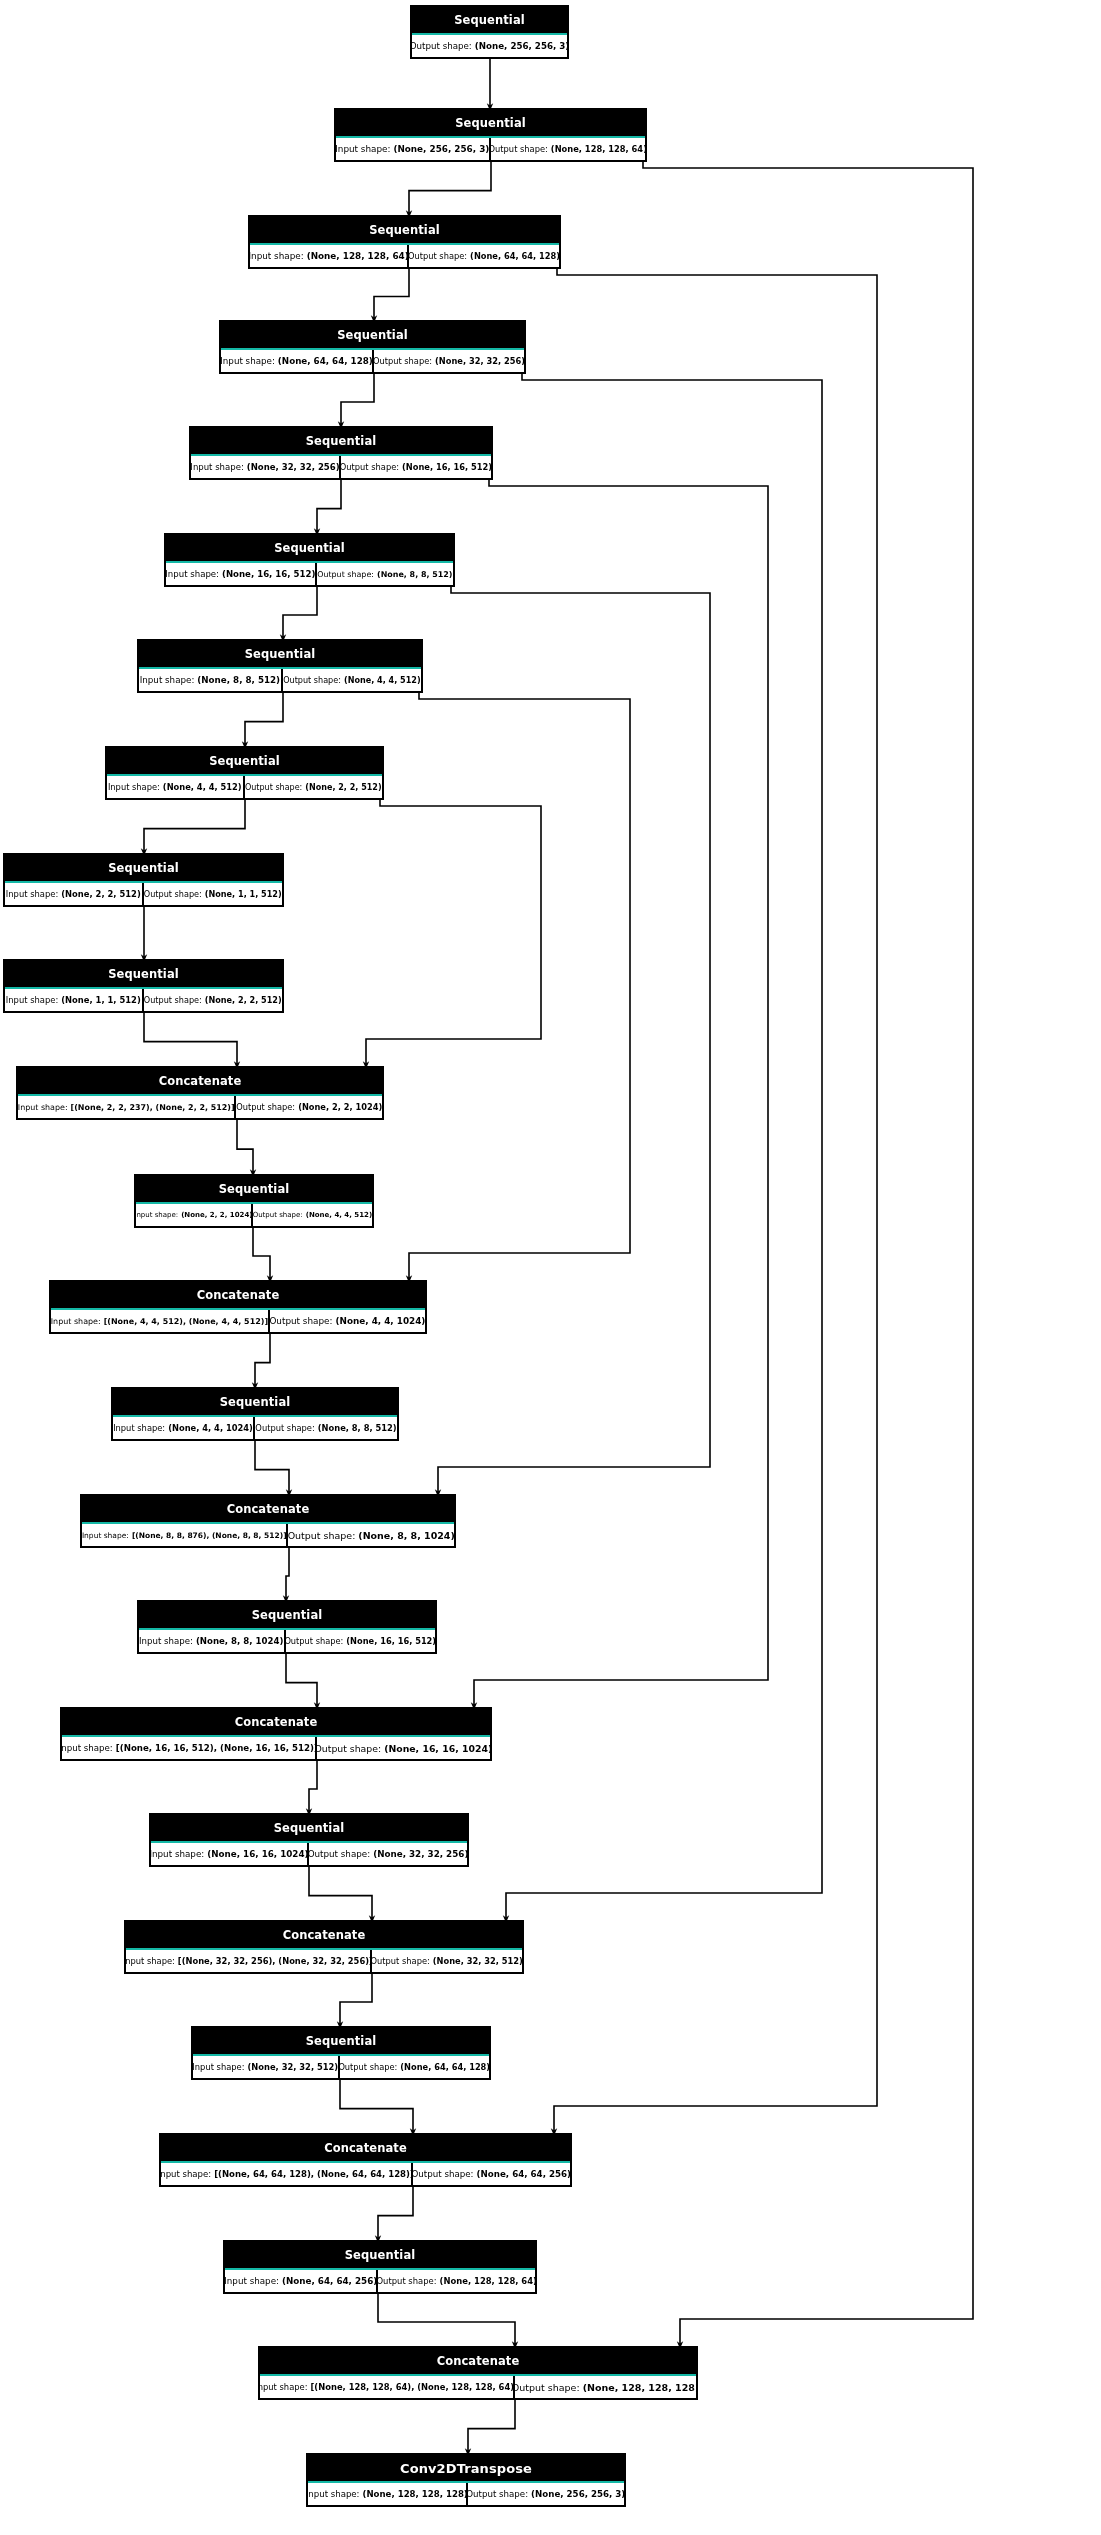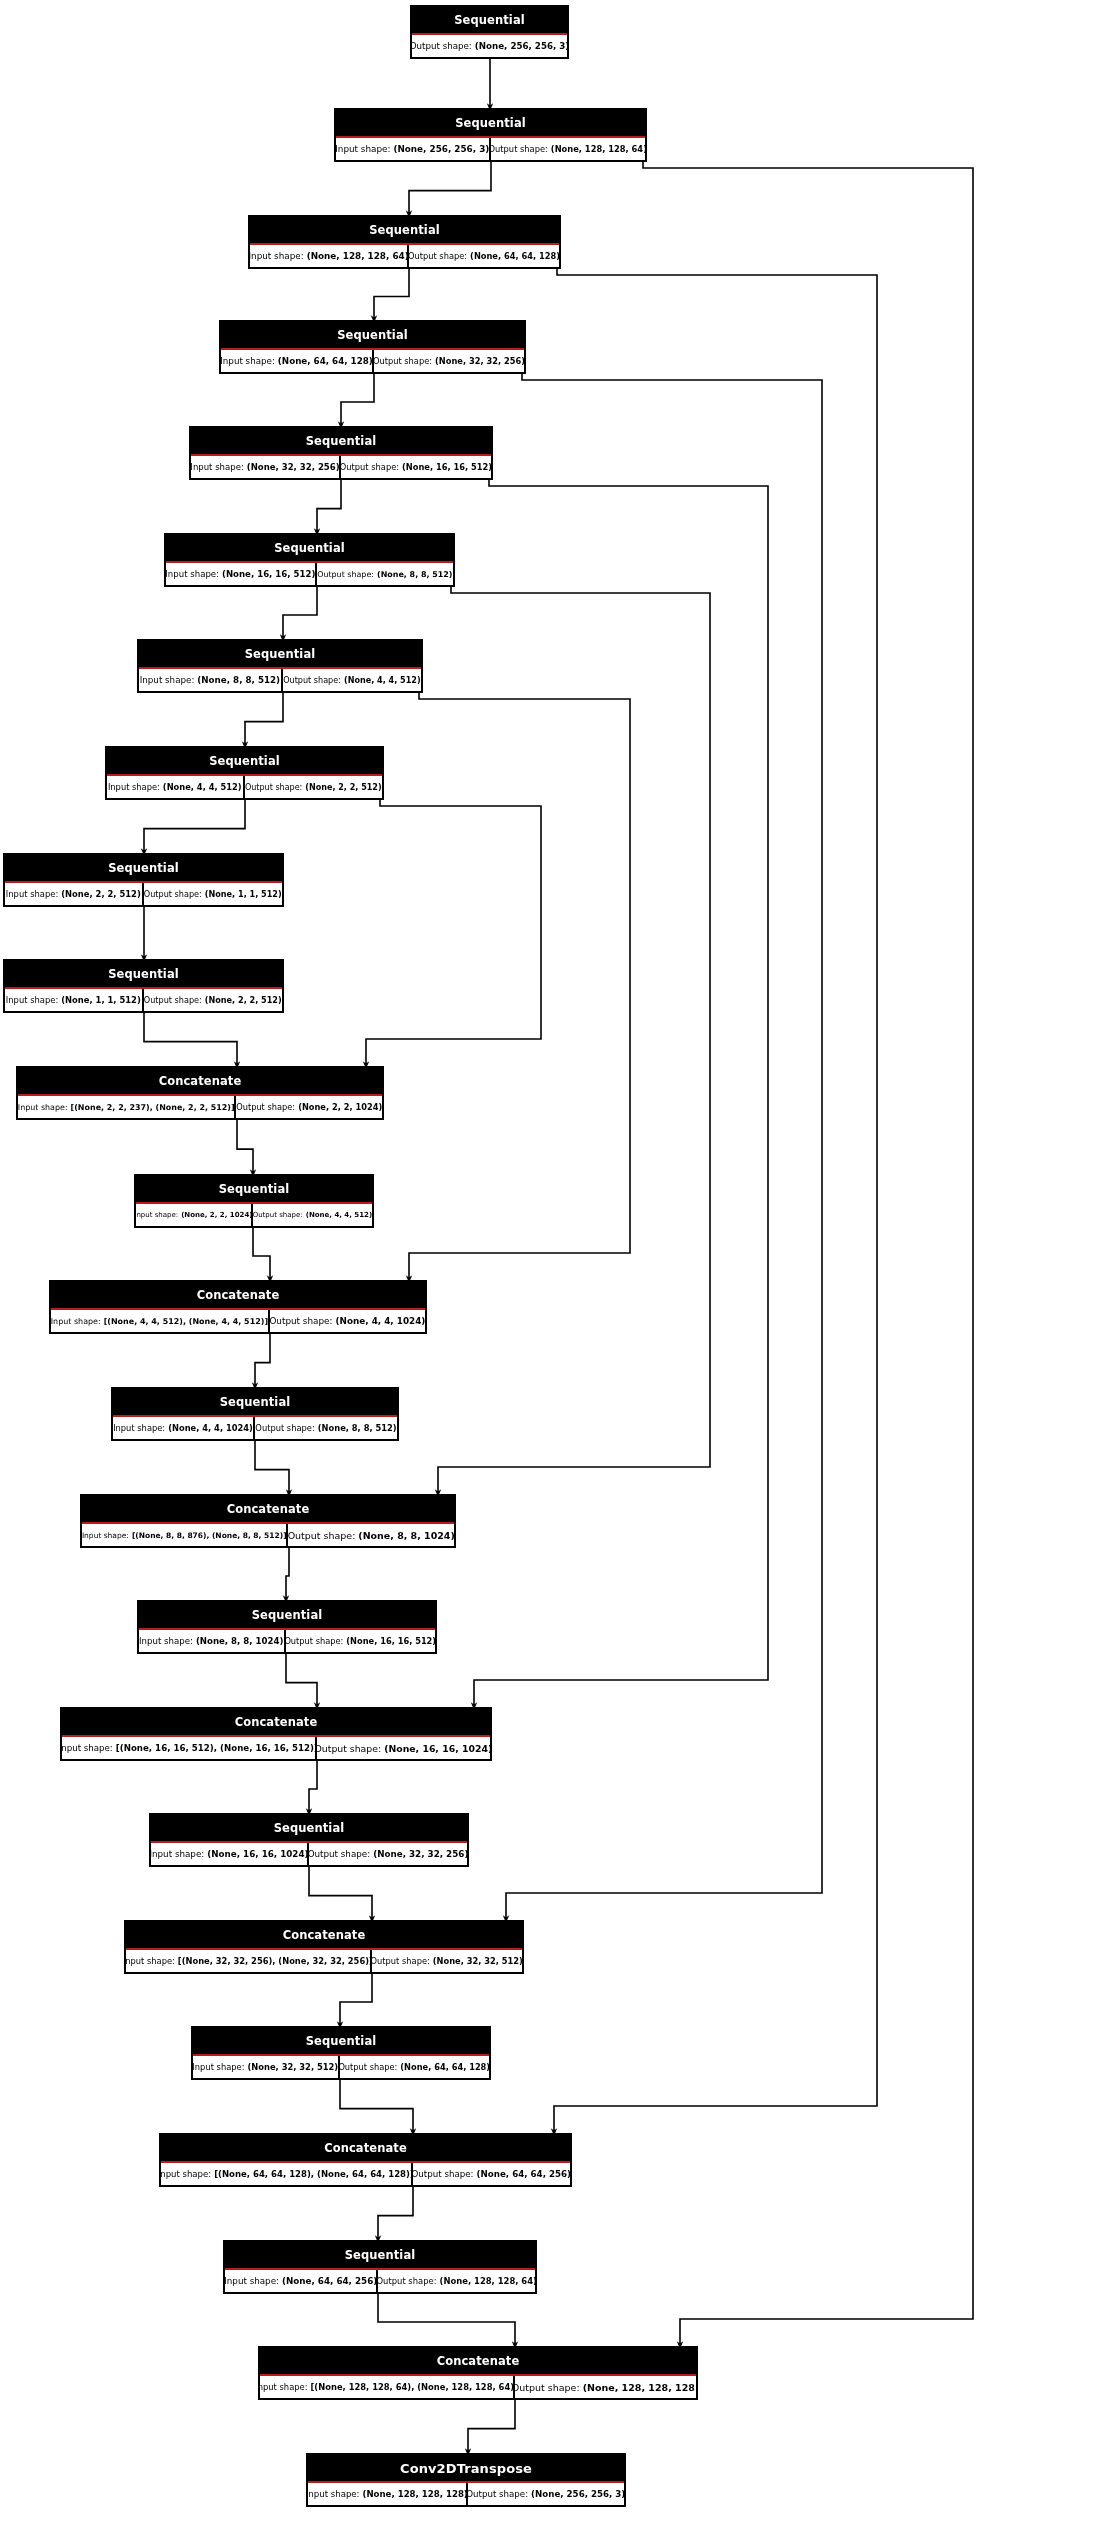--- a/index.html
+++ b/index.html
@@ -45,21 +45,21 @@
     display: flex;
     align-items: center;
     justify-content: center;
     box-sizing: border-box;
   }
   .node-shapes {
     display: flex;
     flex-direction: row;
     flex: 1 1 auto;
     background: #ffffff;
-    border-top: 2px solid #b91c1c;
+    border-top: 2px solid #14b8a6;
     box-sizing: border-box;
   }
   .shape-cell {
     display: flex;
     align-items: center;
     justify-content: center;
     color: #000000;
     box-sizing: border-box;
     white-space: nowrap;
     padding: 0 6px;

